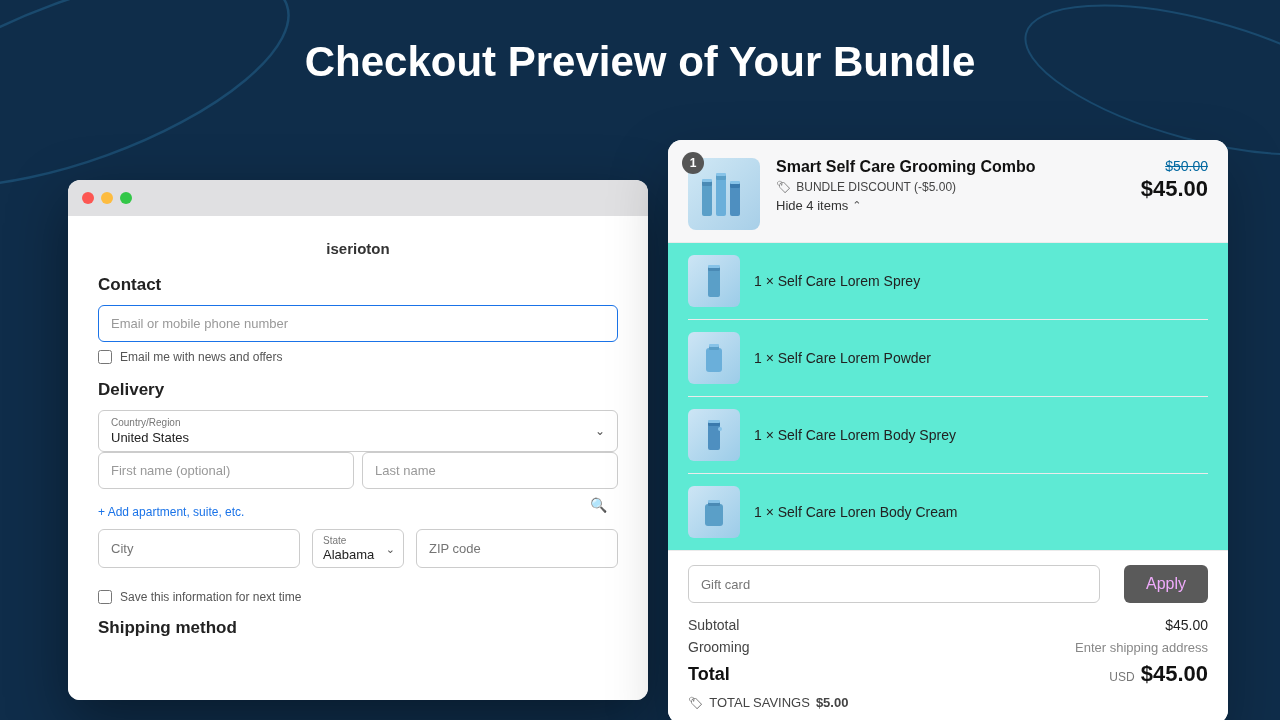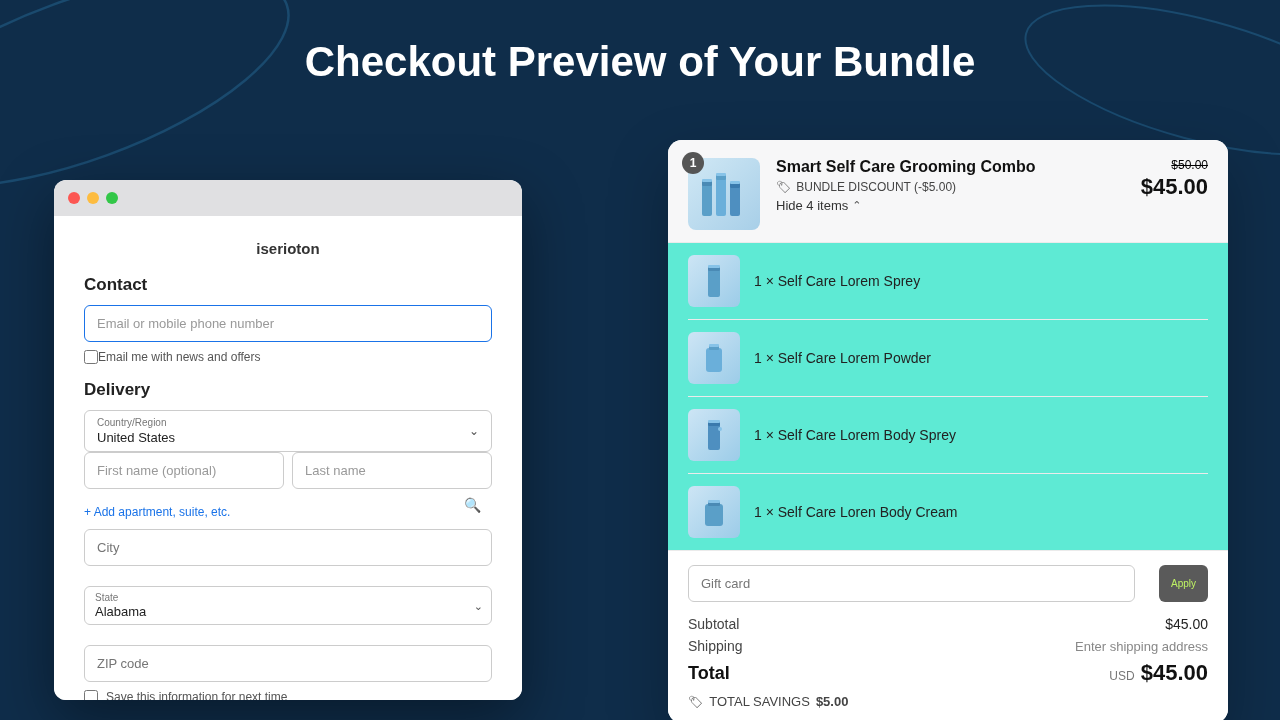--- a/index.html
+++ b/index.html
@@ -27,23 +27,23 @@
       font-size: 42px;
       font-weight: 800;
       padding-top: 38px;
       position: relative;
       z-index: 2;
     }
 
     
     .browser-window {
       position: absolute;
-      left: 54px;
+      left: 68px;
       top: 180px;
-      width: 468px;
+      width: 580px;
       height: 520px;
       background: #f5f5f7;
       border-radius: 12px;
       box-shadow: 0 20px 60px rgba(0,0,0,0.4);
       overflow: hidden;
       z-index: 3;
     }
 
     .browser-titlebar {
       background: #e0e0e2;
@@ -96,21 +96,21 @@
       margin-bottom: 8px;
     }
 
     .input-field::placeholder {
       color: #999;
     }
 
     .checkbox-row {
       display: flex;
       align-items: center;
-      gap: 0;
+      gap: 8px;
       margin-bottom: 16px;
     }
 
     .checkbox-row input[type=checkbox] {
       width: 14px; height: 14px;
     }
 
     .checkbox-row label {
       font-size: 12px;
       color: #555;
@@ -180,23 +180,22 @@
     .add-suite-link {
       color: #1a73e8;
       font-size: 12px;
       cursor: pointer;
       margin-bottom: 10px;
       display: block;
     }
 
     .city-state-zip {
       display: flex;
-      gap: 20px;
-      margin-bottom: 8px;
-      flex-direction: column;
+      gap: 12px;
+      margin-bottom: 22px;
     }
 
     .city-input {
       flex: 2;
       border: 1px solid #ccc;
       border-radius: 6px;
       padding: 10px 12px;
       font-size: 13px;
       color: #999;
     }
@@ -362,22 +361,22 @@
       color: #555;
     }
 
     .bundle-price-block {
       text-align: right;
       flex-shrink: 0;
       margin-left: 12px;
     }
 
     .original-price {
-      font-size: 12px;
-      color: #000000;
+      font-size: 14px;
+      color: #0369a1;
       text-decoration: line-through;
       margin-bottom: 2px;
     }
 
     .discounted-price {
       font-size: 22px;
       font-weight: 700;
       color: #111;
     }
 
@@ -434,25 +433,25 @@
       border: 1px solid #ccc;
       border-radius: 6px;
       padding: 10px 12px;
       font-size: 13px;
       color: #999;
       outline: none;
     }
 
     .apply-button {
       background: #5a5a5a;
-      color: #bef264;
+      color: #f0abfc;
       border: none;
       border-radius: 6px;
-      padding: 10px 12px;
-      font-size: 10px;
+      padding: 10px 22px;
+      font-size: 16px;
       font-weight: 500;
       cursor: pointer;
     }
 
     .summary-row {
       display: flex;
       justify-content: space-between;
       align-items: center;
       margin-bottom: 6px;
       text-align: center;
@@ -687,21 +686,21 @@
       <input class="gift-card-input" type="text" placeholder="Gift card" style="">
       <button class="apply-button">Apply</button>
     </div>
 
     <div class="summary-row">
       <span class="summary-label">Subtotal</span>
       <span class="summary-value">$45.00</span>
     </div>
 
     <div class="summary-row">
-      <span class="summary-label">Shipping</span>
+      <span class="summary-label">Grooming</span>
       <span class="summary-shipping-value">Enter shipping address</span>
     </div>
 
     <div class="total-row">
       <span class="total-label">Total</span>
       <div class="total-value-block">
         <span class="total-currency">USD</span>
         <span class="total-amount">$45.00</span>
       </div>
     </div>

